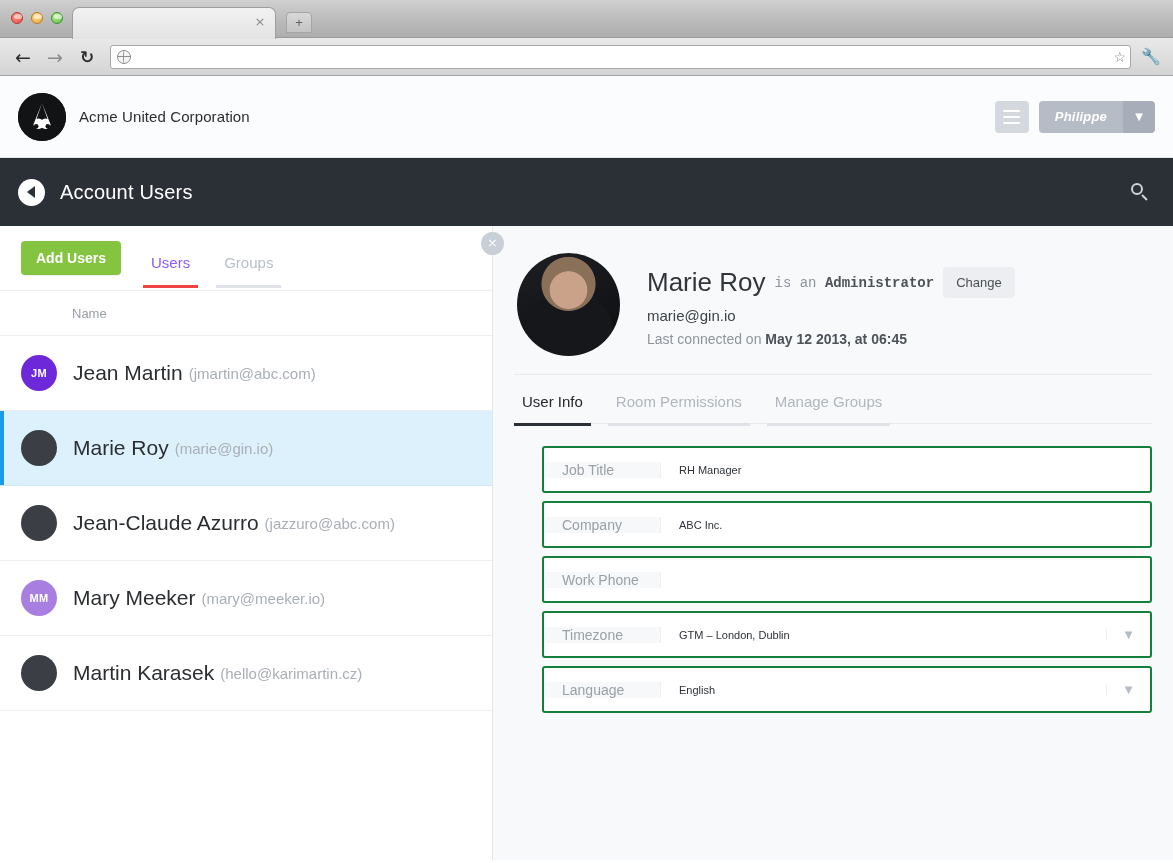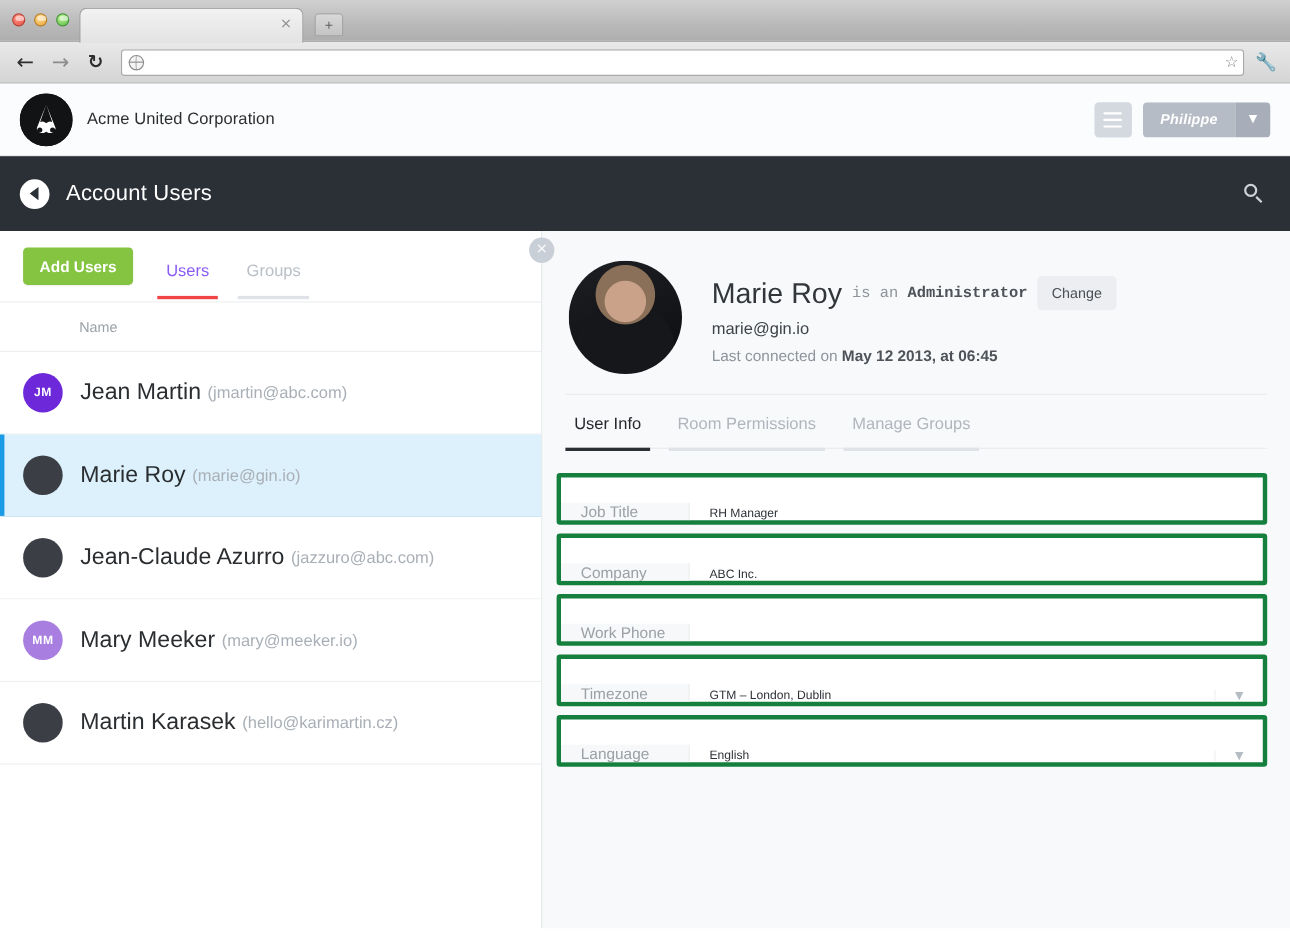--- a/index.html
+++ b/index.html
@@ -98,21 +98,21 @@
     font-family: "DejaVu Sans", sans-serif; line-height: 16px;
   }
   .wrench {
     width: 24px; height: 24px; margin-left: 4px;
     color: #333; font-size: 16px; line-height: 24px; text-align: center;
     font-family: "DejaVu Sans", sans-serif;
   }
 
   
   .app-header {
-    height: 66px;
+    height: 82px;
     background: #fbfcfd;
     border-bottom: 1px solid #e4e7ea;
     display: flex; align-items: center;
     padding: 0 18px;
   }
   .brand { display: flex; align-items: center; gap: 13px; }
   .brand-logo {
     width: 48px; height: 48px; border-radius: 50%;
     background: #111315; position: relative; flex: none;
   }
@@ -293,25 +293,26 @@
     font-size: 15px; padding: 0 8px 13px 8px; cursor: pointer;
   }
   .dtab.active { color: #25282c; border-bottom: 3px solid #2b2f36; }
   .dtab.inactive { color: #b0b6bd; border-bottom: 3px solid #dfe3e8; }
   .dtabs-rule {
     margin: -3px 21px 0 21px; height: 1px; background: #e8eaed;
   }
 
   .form { padding: 22px 21px 0 13px; }
   .field {
-    display: flex; align-items: flex-end;
+    display: flex; align-items: center;
     background: #ffffff;
-    border: 4px solid #15803d; border-radius: 3px;
+    border: 2px solid #15803d; border-radius: 3px;
     height: 47px; margin-bottom: 8px;
     overflow: hidden;
+    margin-left: 36px;
   }
   .field-label {
     width: 117px; flex: none;
     background: #f7f8f9; border-right: 1px solid #eceef0;
     display: flex; align-items: center; padding-left: 18px;
     color: #9aa0a6; font-size: 14px;
   }
   .field-value {
     flex: 1; display: flex; align-items: center;
     padding-left: 18px; color: #2e3237; font-size: 11px;

